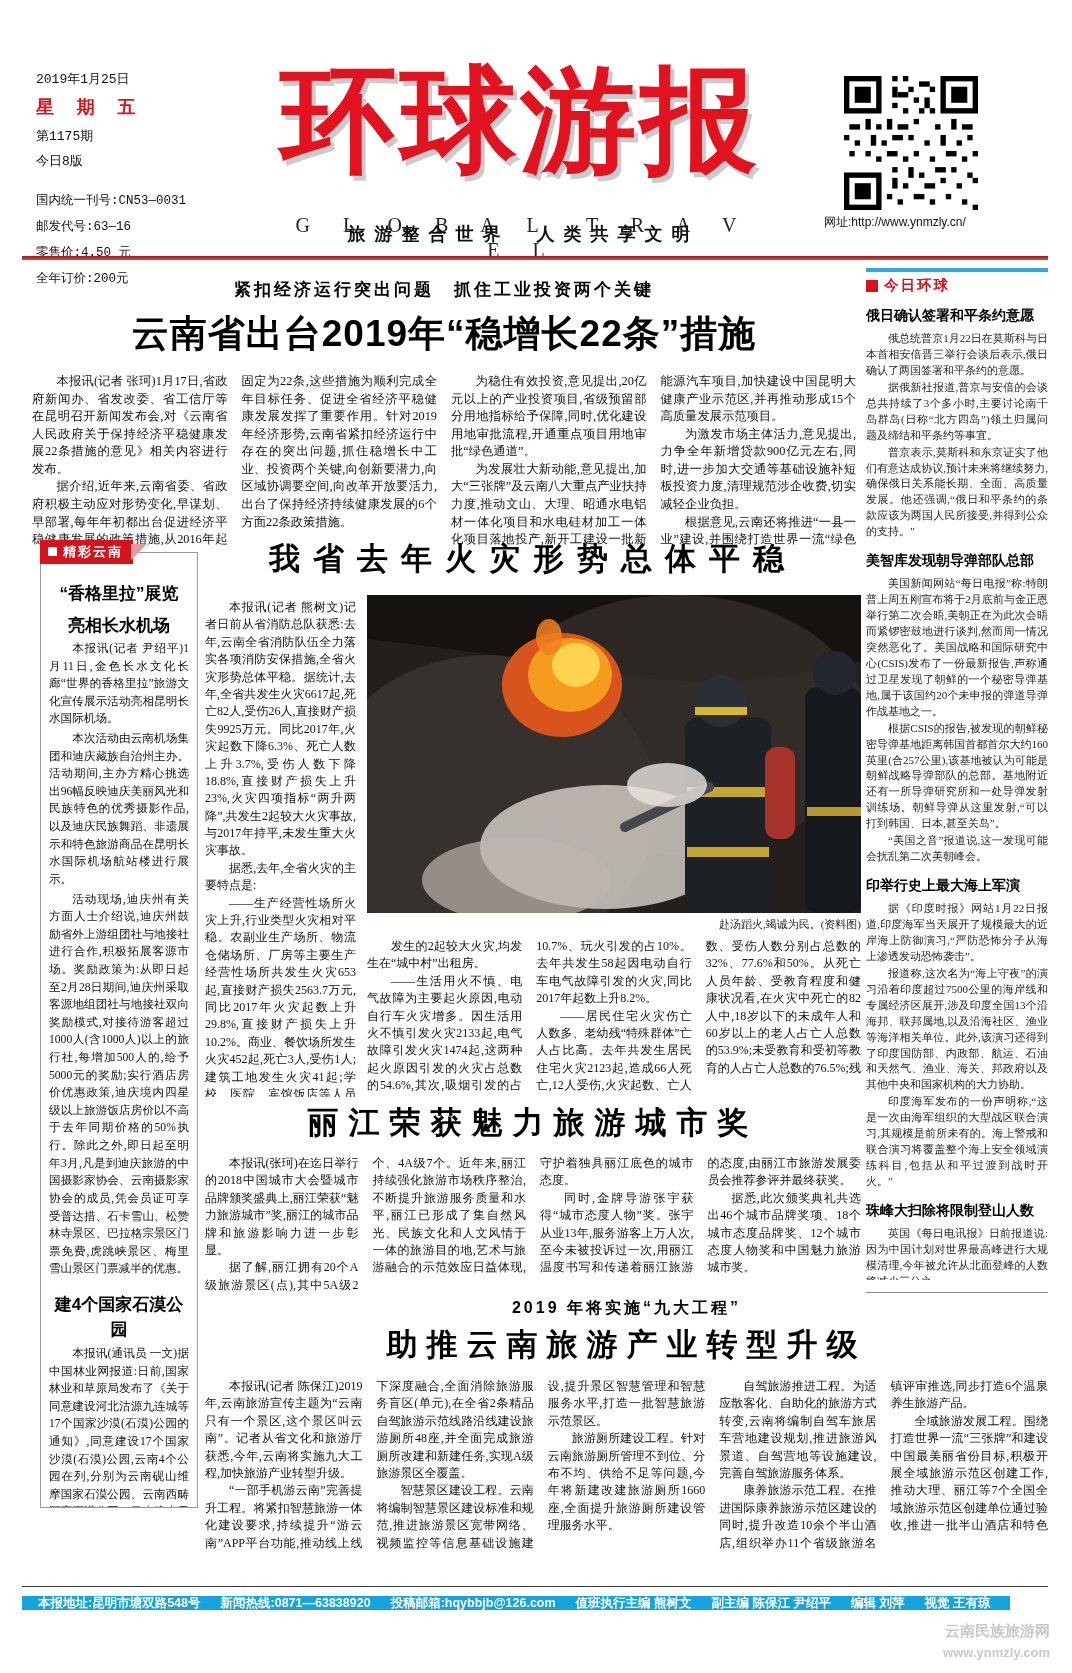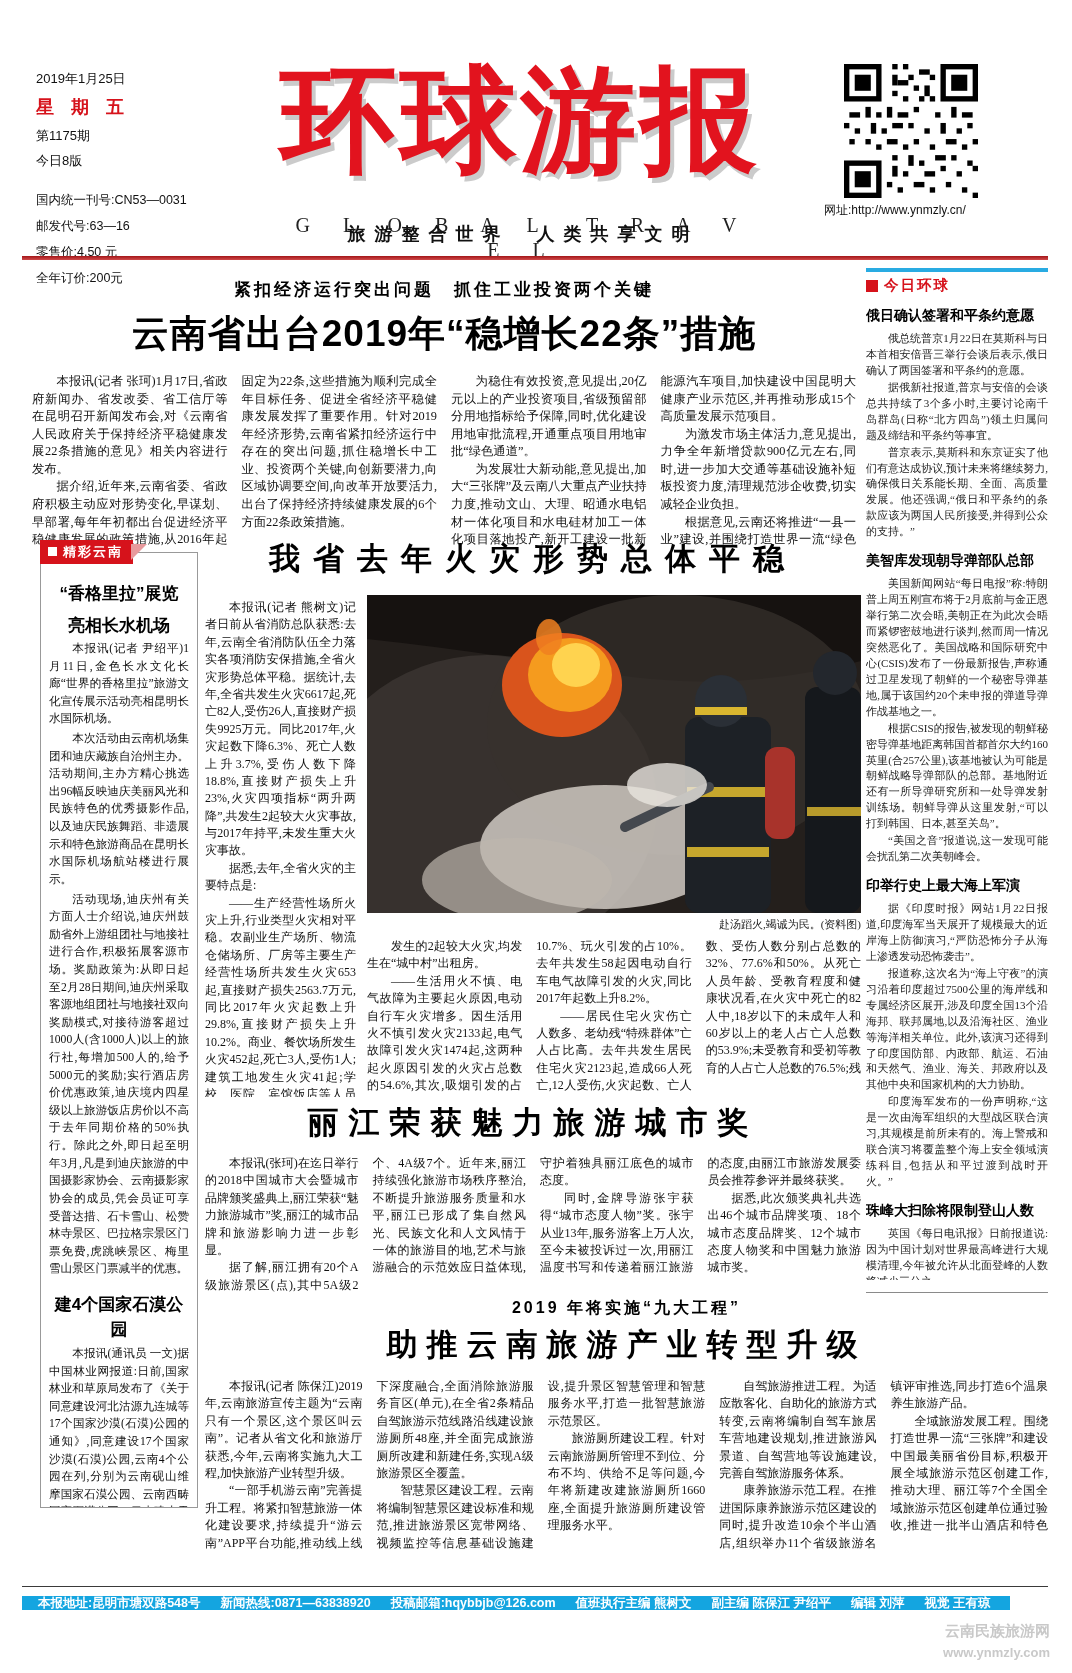--- a/index.html
+++ b/index.html
@@ -1,32 +1,32 @@
 <!DOCTYPE html>
 <html><head>
 <meta charset="utf-8">
 <style>
   html,body{margin:0;padding:0;background:#e9e9e9;}
   .page{position:relative;width:1072px;height:1673px;margin:0 auto;background:#fff;overflow:hidden;
         font-family:"Liberation Serif",serif;color:#111;}
   
   .info-block{position:absolute;left:36px;top:70px;width:205px;font-family:"Liberation Sans",sans-serif;
               font-size:13px;color:#111;}
-  .info-line{margin:0 0 7px 0;}
+  .info-line{margin:0 0 7px 0;font-family:Liberation Mono, monospace;}
   .weekday{color:#d6121b;font-weight:bold;font-size:18px;letter-spacing:6px;margin:4px 0 8px;}
   .pub-group{margin-top:22px;}
   .pub-group .info-line{margin-bottom:9px;font-size:12.5px;}
   .masthead-title{position:absolute;left:238px;top:58px;width:565px;text-align:center;
                   font-size:116px;line-height:1.1;font-weight:900;color:#e2131e;letter-spacing:4px;
                   font-family:"Liberation Serif",serif;text-shadow:4px 5px 0 rgba(140,140,140,.45);}
   .masthead-en{position:absolute;left:278px;top:212px;width:490px;text-align:center;
                font-size:20px;letter-spacing:14px;color:#222;font-family:"Liberation Serif",serif;}
   .masthead-slogan{position:absolute;left:258px;top:222px;width:530px;text-align:center;
                    font-size:18px;letter-spacing:9px;color:#111;font-weight:bold;}
-  .qr-wrap{position:absolute;left:818px;top:64px;width:186px;text-align:center;}
+  .qr-wrap{position:absolute;left:818px;top:76px;width:186px;text-align:center;}
   .qr-wrap svg{width:134px;height:134px;display:block;margin:0 auto;}
   .qr-url{margin-top:4px;font-size:12px;font-family:"Liberation Sans",sans-serif;color:#111;text-align:left;padding-left:6px;}
   .rule-red{position:absolute;left:22px;top:256px;width:1026px;height:4px;
             background:linear-gradient(#a31618,#d04a4a);}
   
   .para{margin:0;text-indent:2em;text-align:justify;}
   .kicker{text-align:center;font-family:"Liberation Sans",sans-serif;font-weight:bold;
           font-size:17px;letter-spacing:3px;color:#000;}
   .big-headline{text-align:center;font-family:"Liberation Sans",sans-serif;font-weight:900;color:#000;}
   

